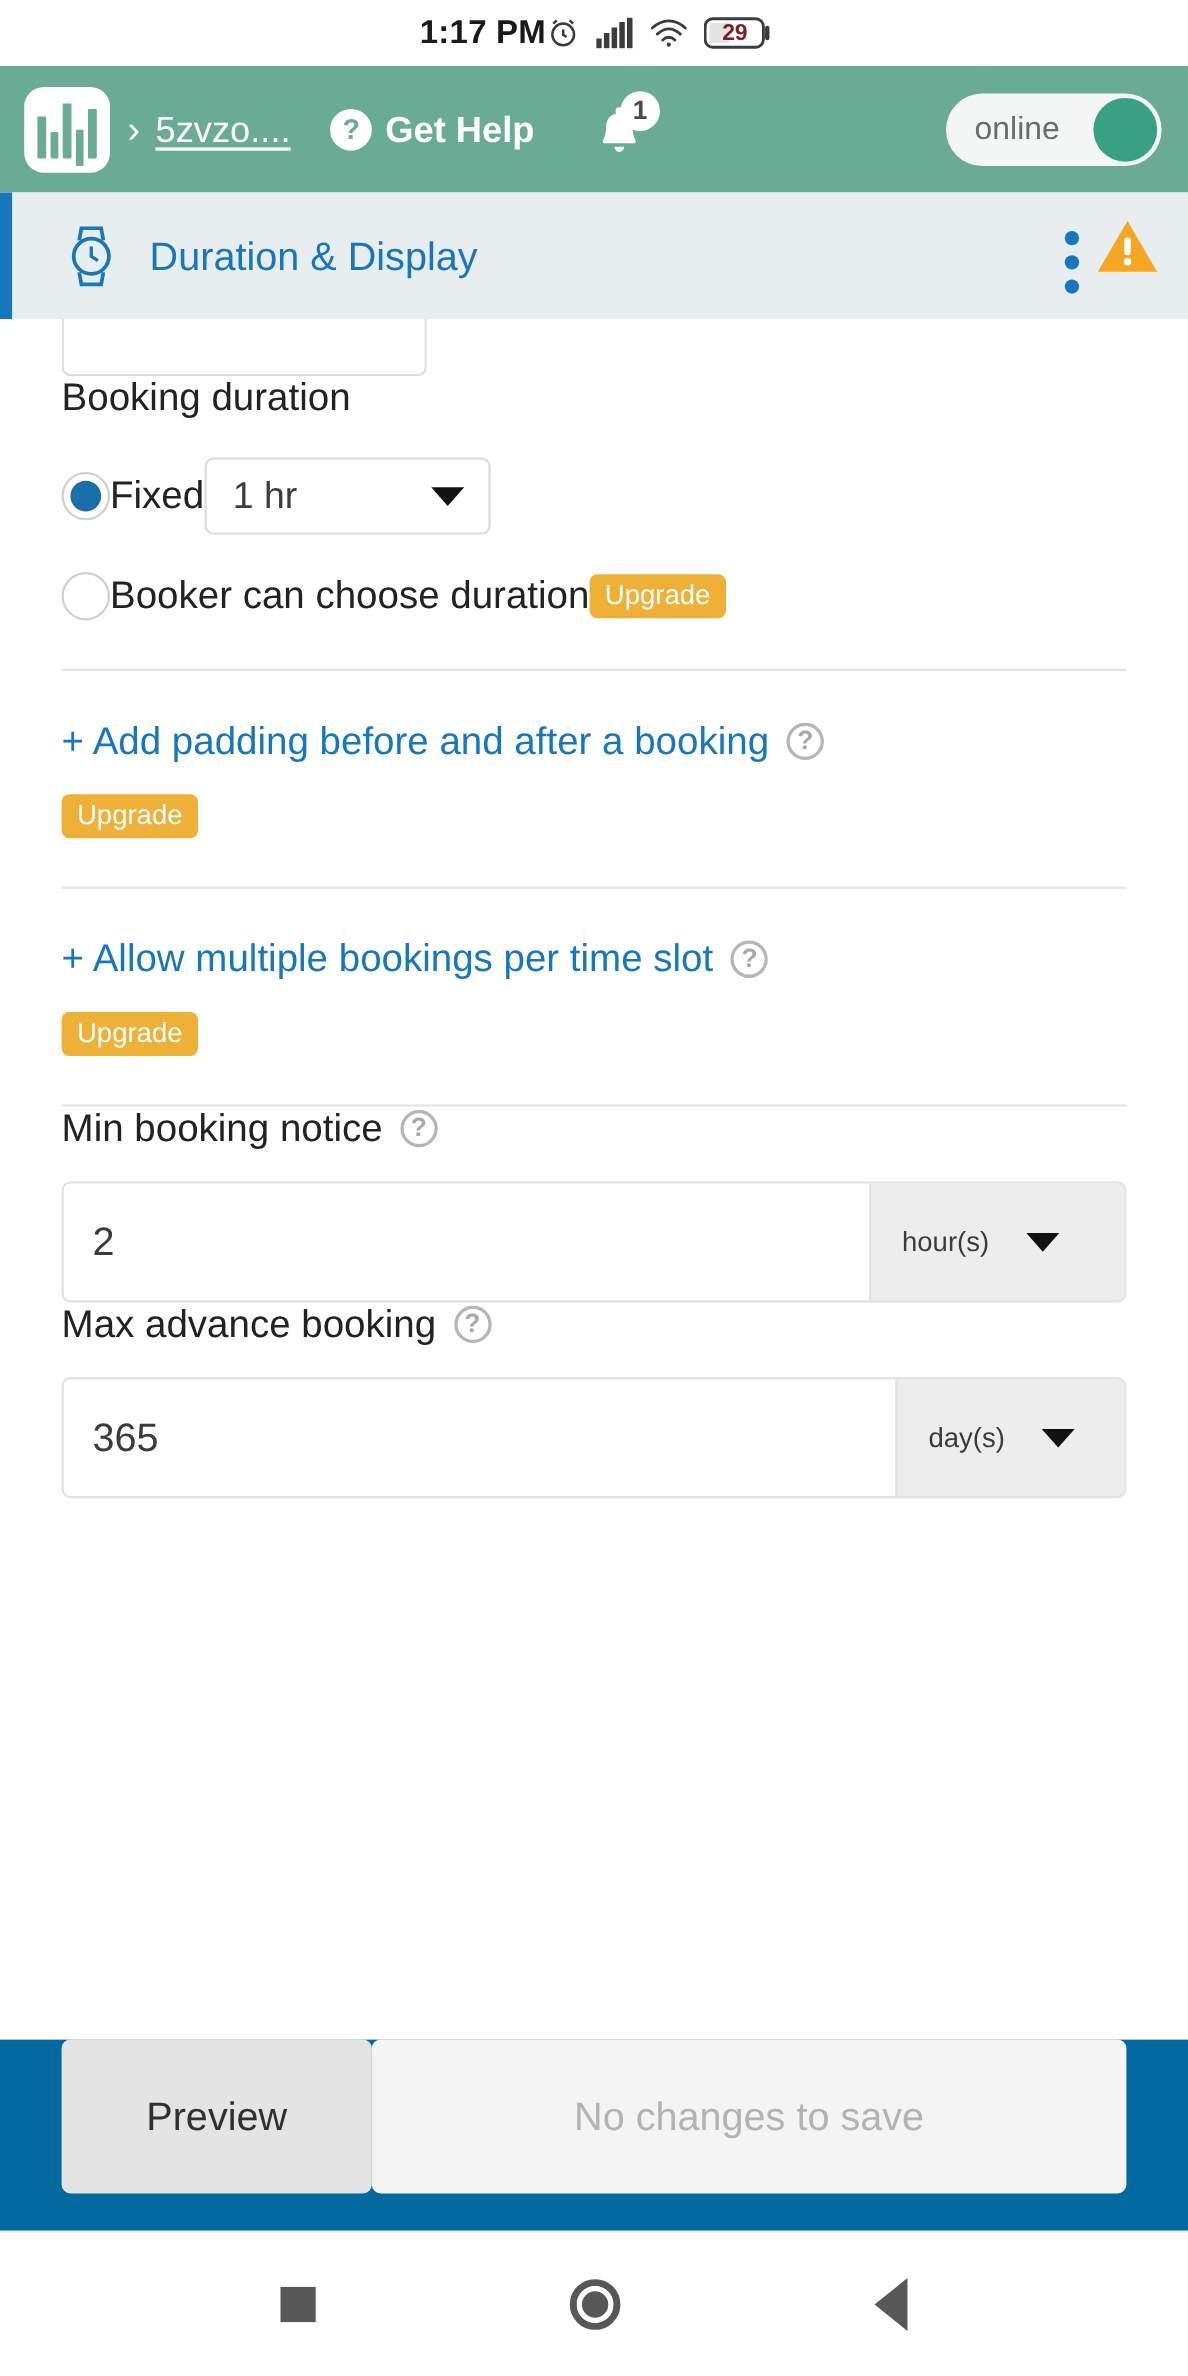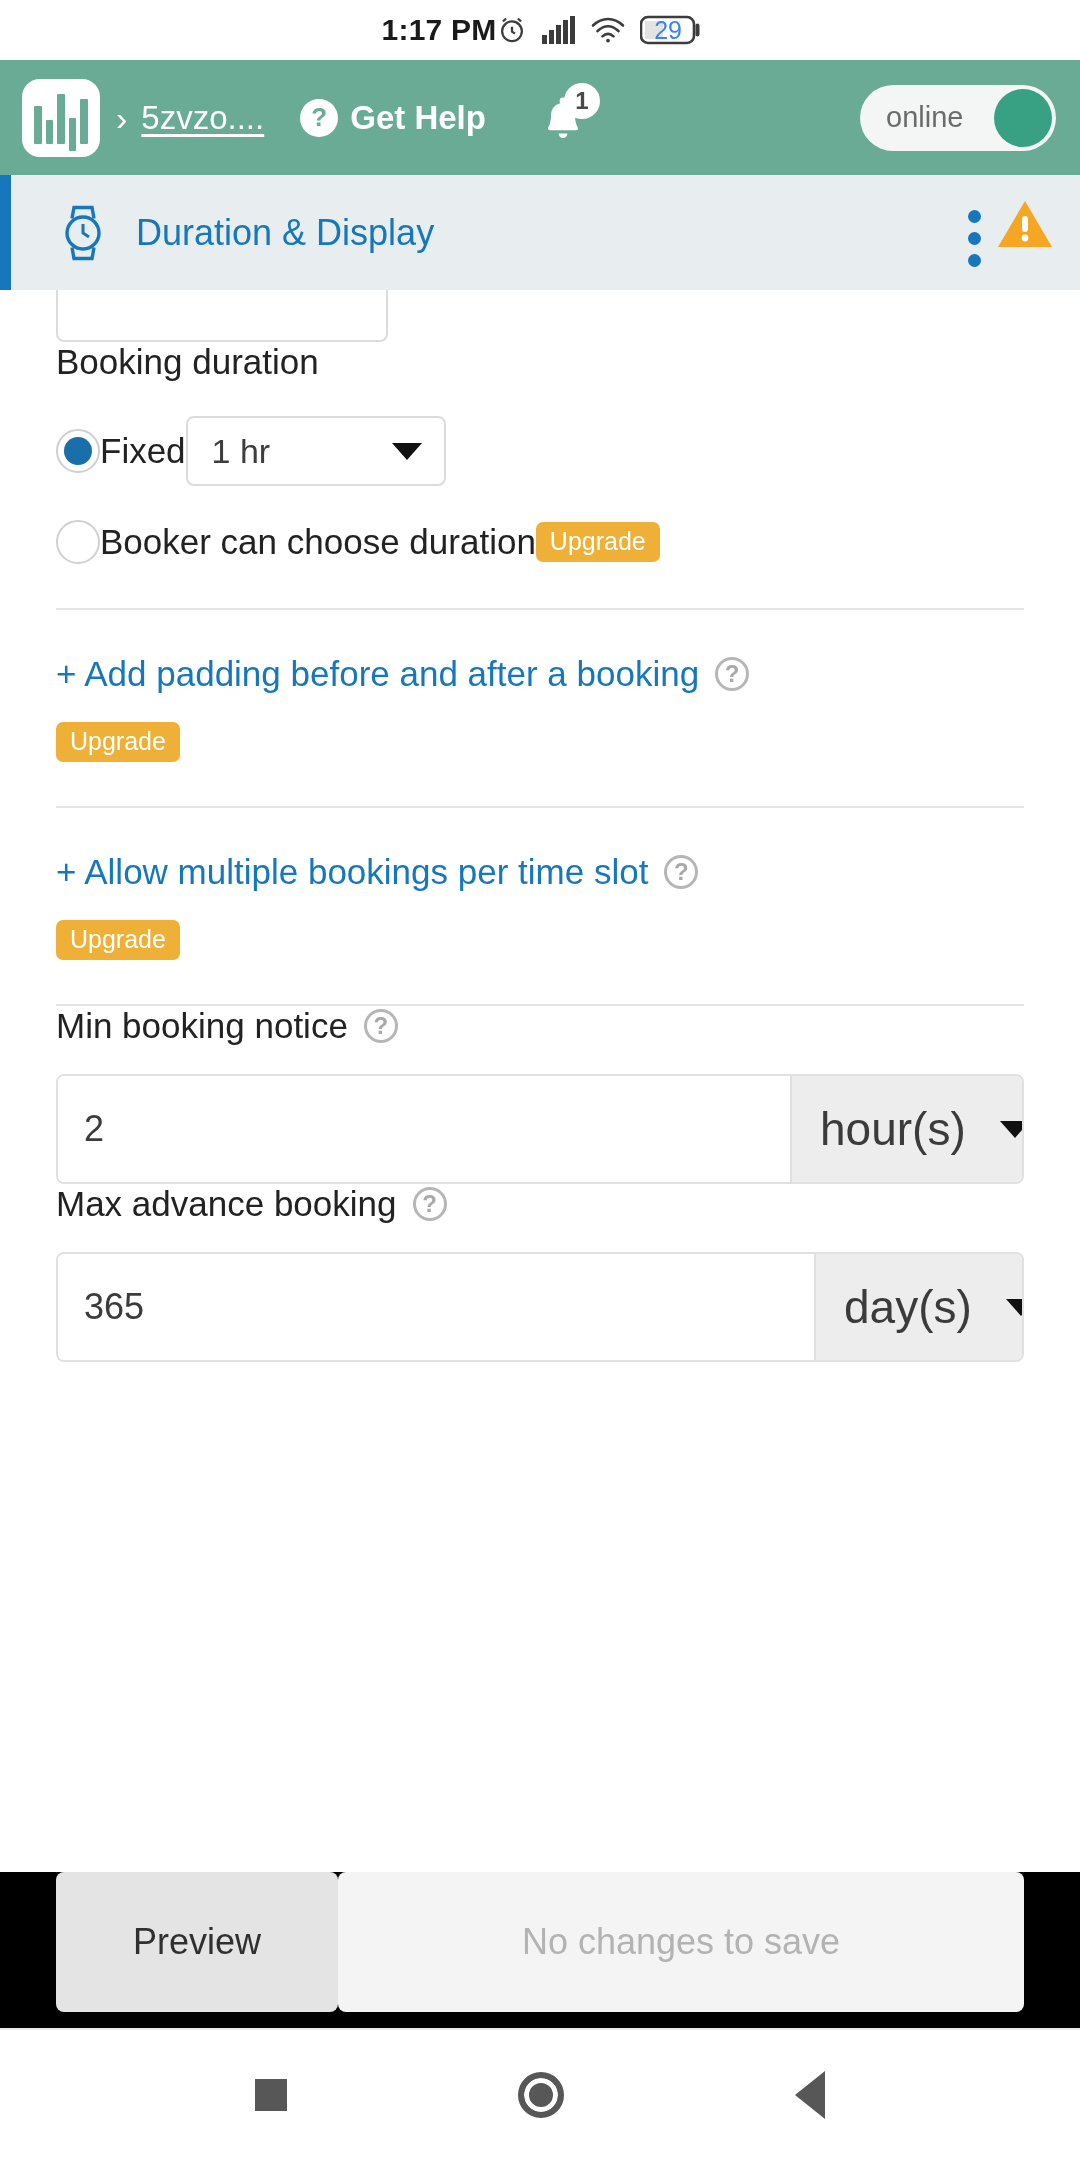--- a/index.html
+++ b/index.html
@@ -43,23 +43,23 @@
     align-items: center;
     gap: 14px;
   }
   .status-icons svg { display: block; }
 
   .battery-wrap { position: relative; display: flex; align-items: center; }
   .battery-num {
     position: absolute;
     left: 0; right: 7px; top: 0; bottom: 0;
     display: flex; align-items: center; justify-content: center;
-    font-size: 25px;
-    font-weight: normal;
-    color: #3b82f6;
+    font-size: 21px;
+    font-weight: bold;
+    color: #7f1d1d;
     letter-spacing: -0.3px;
   }
 
   
   .app-bar {
     flex: 0 0 115px;
     background: #6aab96;
     display: flex;
     align-items: center;
     padding: 0 24px 0 22px;
@@ -315,40 +315,40 @@
     font-size: 36px;
     color: #3b3b3b;
   }
   .input-group .unit-part {
     flex: 0 0 auto;
     background: #ededed;
     border-left: 2px solid #e0e0e0;
     display: flex;
     align-items: center;
     padding: 0 26px 0 28px;
-    font-size: 46px;
+    font-size: 25px;
     color: #3b3b3b;
   }
   .unit-w-hour { width: 232px; }
   .unit-w-day { width: 208px; }
 
   
   .ghost-row {
     height: 30px;
     font-size: 25px;
     color: #f4f4f4;
     overflow: hidden;
     white-space: nowrap;
   }
 
   
   .action-bar {
     flex: 0 0 auto;
-    background: #000000;
-    padding: 0 56px 16px;
+    background: #0369a1;
+    padding: 0 56px 34px;
     display: flex;
     align-items: stretch;
   }
   .btn-preview {
     width: 282px;
     height: 140px;
     background: #e4e4e4;
     border: none;
     border-radius: 8px;
     font-size: 36px;

